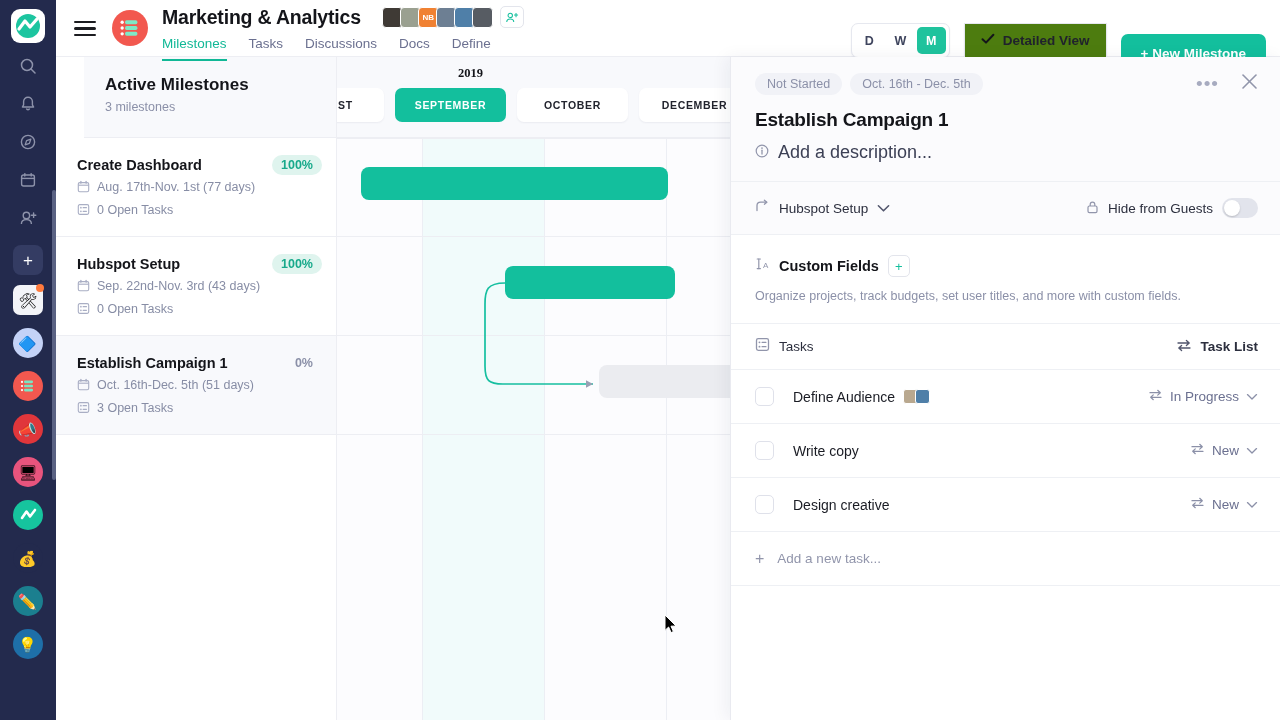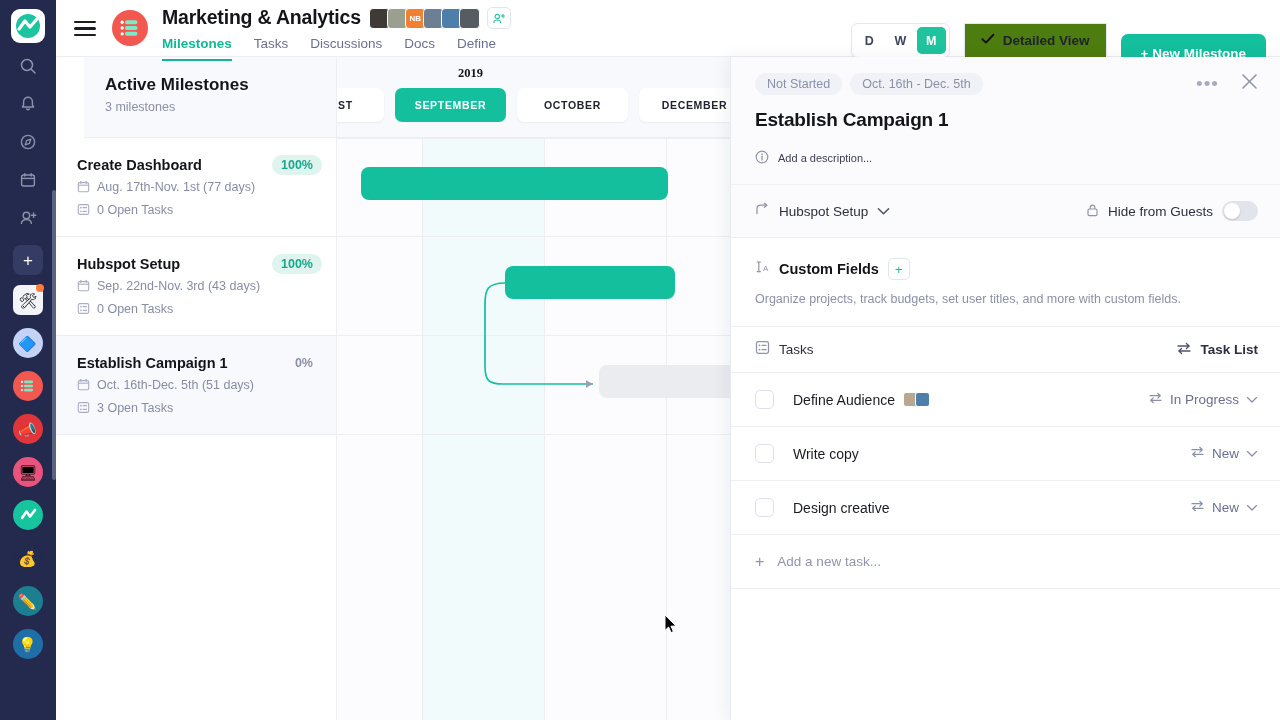--- a/index.html
+++ b/index.html
@@ -50,37 +50,37 @@
     height: 57px; border-bottom: 1px solid #edeef3; background: #fff;
     display: flex; align-items: flex-start; padding: 0 14px 0 18px; position: relative;
   }
   .burger { width: 26px; height: 57px; display: flex; flex-direction: column; justify-content: center; gap: 4px; }
   .burger i { display: block; width: 22px; height: 2.6px; background: #1c1d21; border-radius: 2px; }
   .proj-logo {
     width: 36px; height: 36px; border-radius: 50%; background: #f2584f;
     margin: 10px 0 0 12px; display: flex; align-items: center; justify-content: center; flex: 0 0 auto;
   }
   .title-block { margin-left: 14px; padding-top: 6px; }
-  .title-row { display: flex; align-items: flex-end; gap: 8px; }
+  .title-row { display: flex; align-items: flex-start; gap: 21px; }
   .proj-title { font-size: 19.5px; font-weight: bold; color: #14151a; letter-spacing: -.2px; }
   .avatars { display: flex; align-items: center; }
   .av {
     width: 21px; height: 21px; border-radius: 4px; margin-left: -3px;
     border: 1.5px solid #ffffff; overflow: hidden; position: relative;
     display: flex; align-items: center; justify-content: center;
     font-size: 8px; font-weight: bold; color: #fff;
   }
   .av:first-child { margin-left: 0; }
   .av-add {
     width: 24px; height: 22px; border: 1px solid #e3e5ec; border-radius: 5px;
     background: #fff; margin-left: 7px; display: flex; align-items: center; justify-content: center;
   }
   .tabs { display: flex; gap: 22px; margin-top: 7px; }
   .tab { font-size: 13.5px; color: #6b7090; padding-bottom: 8px; border-bottom: 2.5px solid transparent; }
-  .tab.active { color: #11b896; font-weight: bold; border-bottom-color: #11b896; }
+  .tab.active { color: #11b896; font-weight: normal; border-bottom-color: #11b896; }
 
   .topright { position: absolute; right: 14px; top: 9px; display: flex; align-items: center; gap: 14px; }
   .seg {
     display: flex; align-items: center; gap: 2px; background: #fff; border: 1px solid #e6e8ef;
     border-radius: 7px; padding: 3px; box-shadow: 0 1px 2px rgba(20,25,60,.05);
   }
   .seg-b {
     width: 29px; height: 27px; border-radius: 5px; display: flex; align-items: center; justify-content: center;
     font-size: 12.5px; font-weight: bold; color: #3f455e;
   }
@@ -137,21 +137,21 @@
 
   
   .panel {
     position: absolute; right: 0; top: 57px; width: 550px; height: 663px;
     background: #fff; border-left: 1px solid #e9eaf0; box-shadow: -4px 0 16px rgba(22,28,60,.06);
   }
   .pn-top { padding: 16px 22px 18px 24px; background: #fbfbfd; border-bottom: 1px solid #eef0f4; position: relative; }
   .chips { display: flex; gap: 8px; align-items: center; }
   .chip { font-size: 12.5px; color: #8b90a8; background: #f1f2f7; border-radius: 13px; padding: 4px 12px; }
   .pn-title { font-size: 19px; font-weight: bold; color: #14151a; margin-top: 14px; letter-spacing: -.2px; }
-  .pn-desc { display: flex; align-items: center; gap: 9px; margin-top: 19px; font-size: 11px; color: #3c4055; }
+  .pn-desc { display: flex; align-items: center; gap: 9px; margin-top: 11px; font-size: 18px; color: #3c4055; }
   .pn-actions { position: absolute; right: 22px; top: 16px; display: flex; align-items: center; gap: 22px; }
   .dots { color: #a7abc0; font-size: 19px; letter-spacing: 1px; line-height: 1; }
 
   .pn-link {
     height: 53px; background: #fbfbfd; border-bottom: 1px solid #eef0f4;
     display: flex; align-items: center; padding: 0 22px 0 24px; gap: 9px;
   }
   .pn-link .lbl { font-size: 13.5px; color: #2c2f3e; }
   .spacer { flex: 1 1 auto; }
   .guest { display: flex; align-items: center; gap: 9px; font-size: 13.5px; color: #2c2f3e; }

